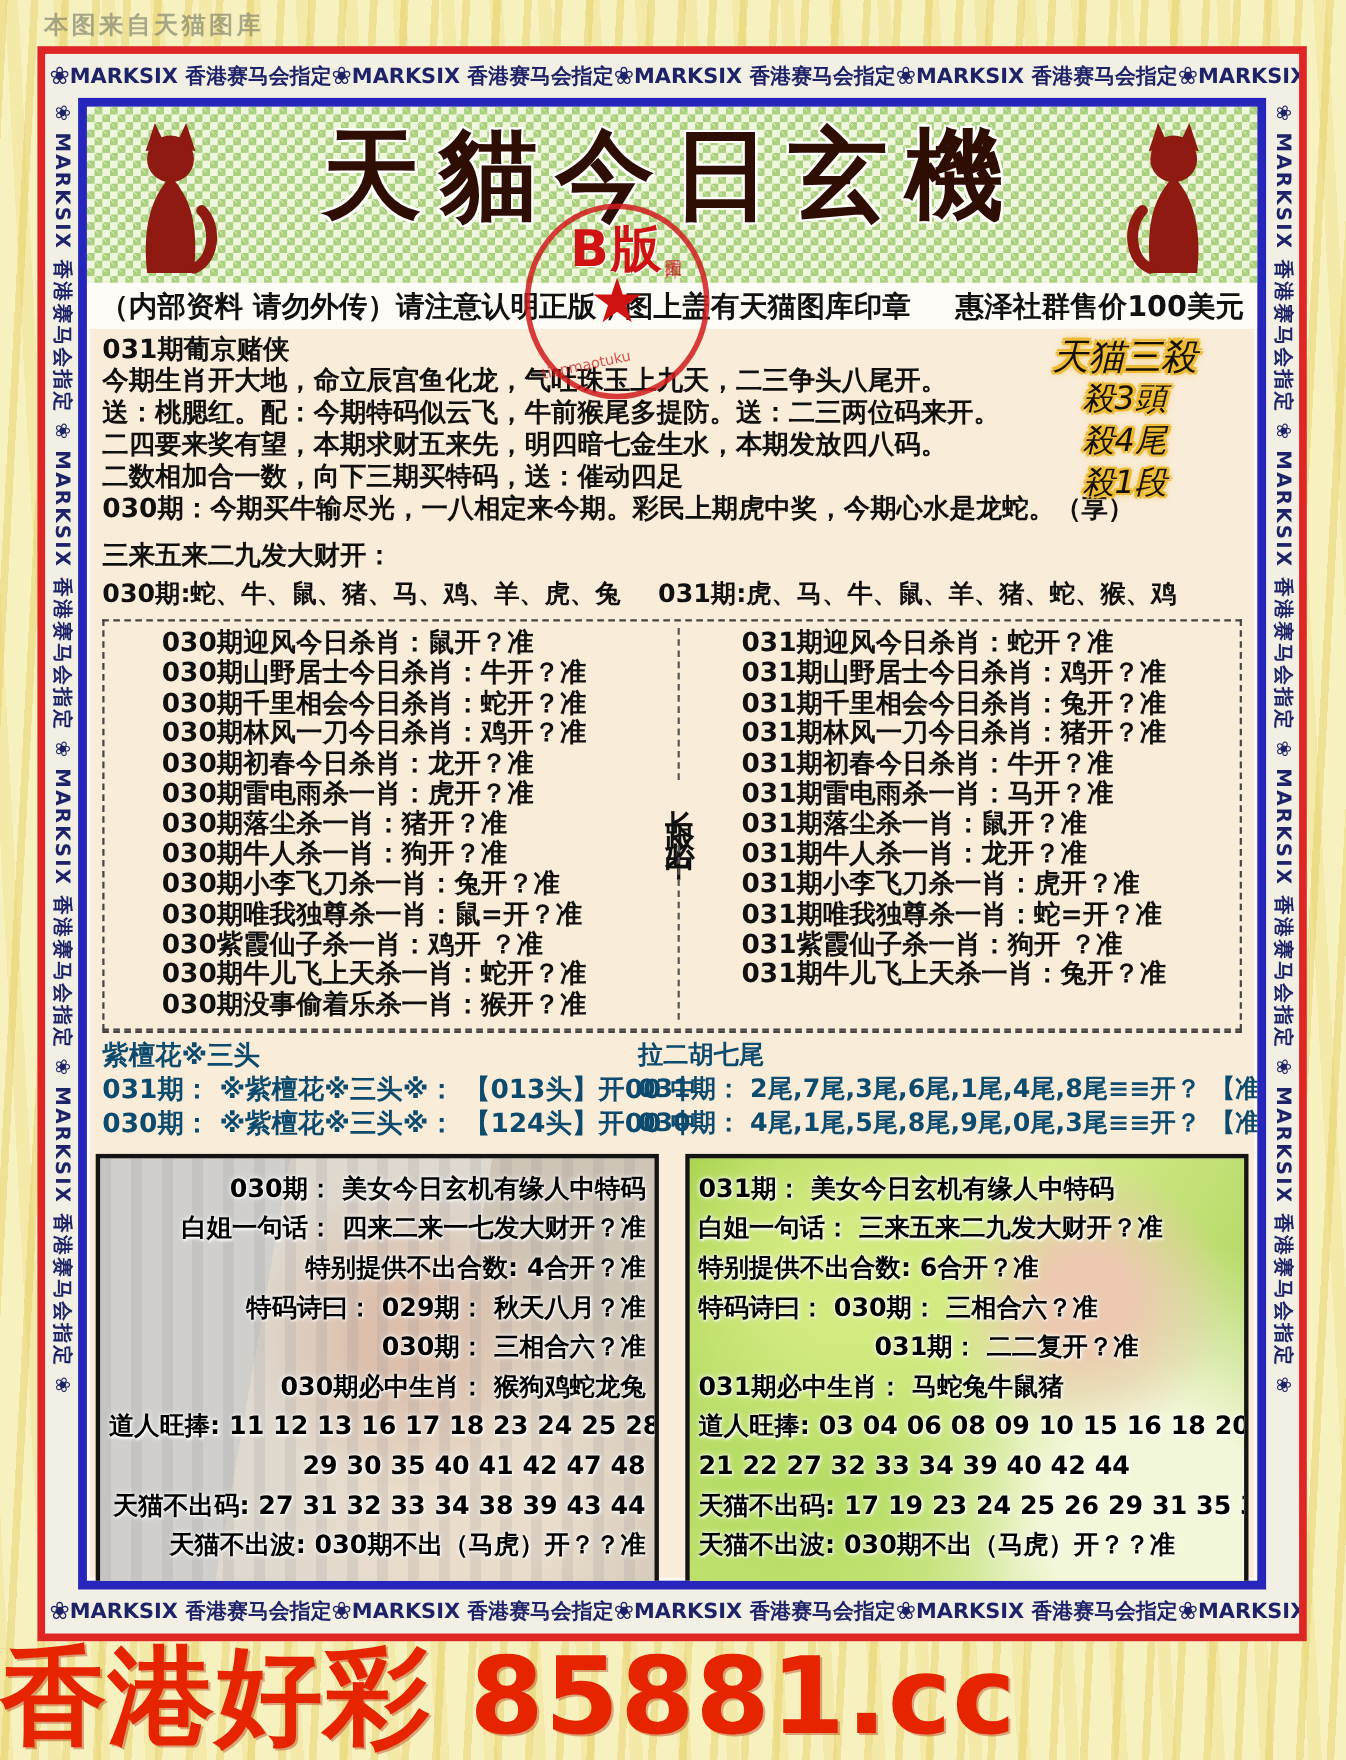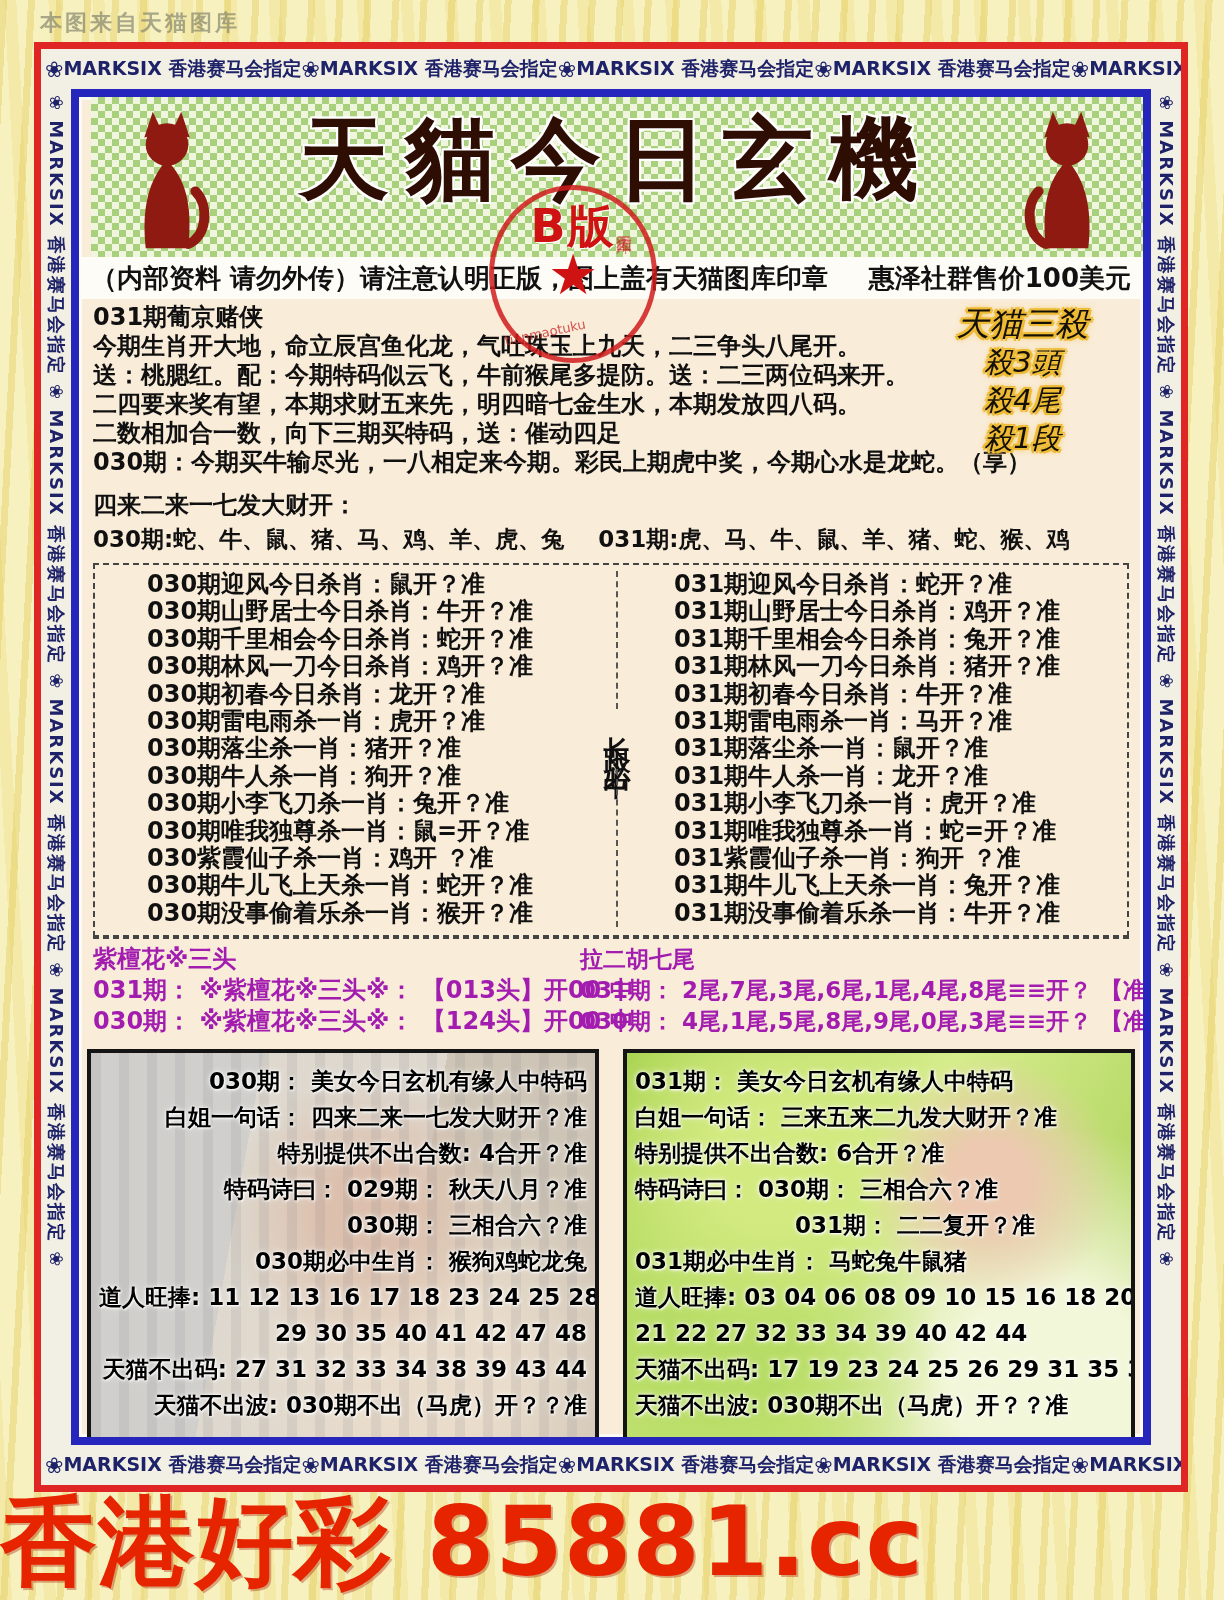--- a/index.html
+++ b/index.html
@@ -26,21 +26,21 @@
   .content{
     grid-row:2;grid-column:2;border:8px solid #2626bd;background:#f9ecd9;
     box-shadow:inset 0 0 0 3px #fbfaf3;box-sizing:border-box;position:relative;overflow:hidden;
   }
   
   .title-band{position:relative;height:160px;
     background-color:#f0f5dd;
     background-image:
       linear-gradient(45deg,#a9d07c 25%,transparent 25%,transparent 75%,#a9d07c 75%),
       linear-gradient(45deg,#a9d07c 25%,transparent 25%,transparent 75%,#a9d07c 75%);
-    background-size:14px 14px;background-position:0 0,7px 7px;margin-left:12px;}
+    background-size:14px 14px;background-position:0 0,7px 7px;}
   .main-title{position:absolute;left:0;right:0;top:2px;text-align:center;
     font-family:"DejaVu Serif",serif;font-weight:bold;font-size:90px;letter-spacing:16px;color:#2e0d02;
     text-shadow:2px 0 0 #fff,-2px 0 0 #fff,0 2px 0 #fff,0 -2px 0 #fff,2px 2px 0 #fff,-2px -2px 0 #fff,2px -2px 0 #fff,-2px 2px 0 #fff;
     white-space:nowrap;}
   .issue-no{position:absolute;left:575px;top:108px;font-size:42px;font-weight:bold;color:#330f00;
     text-shadow:1px 0 0 #fff,-1px 0 0 #fff,0 1px 0 #fff,0 -1px 0 #fff;}
   .cat{position:absolute;top:12px;width:100px;height:142px;}
   .cat.left{left:26px;}
   .cat.right{right:26px;transform:scaleX(-1);}
   .stamp{position:absolute;left:398px;top:88px;width:158px;height:168px;z-index:6;
@@ -70,21 +70,21 @@
   .shacol.r{padding-left:40px;}
   .ln{font-size:24px;font-weight:bold;color:#101010;line-height:27.4px;white-space:nowrap;}
   .shamid{width:34px;display:flex;flex-direction:column;align-items:center;}
   .dashseg{width:0;border-left:2px dashed #555;}
   .dashseg.a{height:138px;}
   .dashseg.b{flex:1;}
   .vtext{writing-mode:vertical-rl;text-orientation:upright;font-size:27px;font-weight:bold;color:#101010;
     letter-spacing:12px;margin:6px 0;}
   
   .tailsec{margin:0 14px;border-top:2px dashed #444;display:flex;padding:5px 0 6px 0;}
-  .tailcol{font-size:24px;font-weight:bold;color:#a21caf;line-height:31px;white-space:nowrap;}
+  .tailcol{font-size:24px;font-weight:bold;color:#0c4a6e;line-height:31px;white-space:nowrap;}
   .tailcol.l{width:47%;}
   .tailcol.r{width:53%;font-size:23px;}
   
   .photorow{display:flex;gap:24px;padding:6px 8px 0 8px;}
   .pbox{flex:1 1 0;border:4px solid #141414;height:412px;box-sizing:border-box;
     padding:10px 8px 0 8px;position:relative;overflow:hidden;}
   .pbox.g030{
     background:
       repeating-linear-gradient(90deg, rgba(125,125,132,.14) 0 10px, rgba(255,255,255,0) 10px 28px),
       radial-gradient(circle at 55% 40%, #dcc0ad 0 12%, rgba(220,192,173,0) 38%),
@@ -173,21 +173,21 @@
       </div>
       <div class="poem-line">031期葡京赌侠</div>
       <div class="poem-line">今期生肖开大地，命立辰宫鱼化龙，气吐珠玉上九天，二三争头八尾开。</div>
       <div class="poem-line">送：桃腮红。配：今期特码似云飞，牛前猴尾多提防。送：二三两位码来开。</div>
       <div class="poem-line">二四要来奖有望，本期求财五来先，明四暗七金生水，本期发放四八码。</div>
       <div class="poem-line">二数相加合一数，向下三期买特码，送：催动四足</div>
       <div class="poem-line">030期：今期买牛输尽光，一八相定来今期。彩民上期虎中奖，今期心水是龙蛇。（享）</div>
     </div>
 
     <div class="jiuxiao">
-      <div>四来二来一七发大财开：</div>
+      <div>三来五来二九发大财开：</div>
       <div class="row">
         <span>030期:蛇、牛、鼠、猪、马、鸡、羊、虎、兔</span>
         <span>031期:虎、马、牛、鼠、羊、猪、蛇、猴、鸡</span>
       </div>
     </div>
 
     <div class="shabox">
       <div class="shacol">
         <div class="ln">030期迎风今日杀肖：鼠开？准</div>
         <div class="ln">030期山野居士今日杀肖：牛开？准</div>
@@ -214,21 +214,20 @@
         <div class="ln">031期千里相会今日杀肖：兔开？准</div>
         <div class="ln">031期林风一刀今日杀肖：猪开？准</div>
         <div class="ln">031期初春今日杀肖：牛开？准</div>
         <div class="ln">031期雷电雨杀一肖：马开？准</div>
         <div class="ln">031期落尘杀一肖：鼠开？准</div>
         <div class="ln">031期牛人杀一肖：龙开？准</div>
         <div class="ln">031期小李飞刀杀一肖：虎开？准</div>
         <div class="ln">031期唯我独尊杀一肖：蛇=开？准</div>
         <div class="ln">031紫霞仙子杀一肖：狗开 ？准</div>
         <div class="ln">031期牛儿飞上天杀一肖：兔开？准</div>
-        <div class="ln">031期没事偷着乐杀一肖：牛开？准</div>
       </div>
     </div>
 
     <div class="tailsec">
       <div class="tailcol l">
         <div>紫檀花※三头</div>
         <div>031期：  ※紫檀花※三头※：  【013头】开00 中</div>
         <div>030期：  ※紫檀花※三头※：  【124头】开00 中</div>
       </div>
       <div class="tailcol r">

